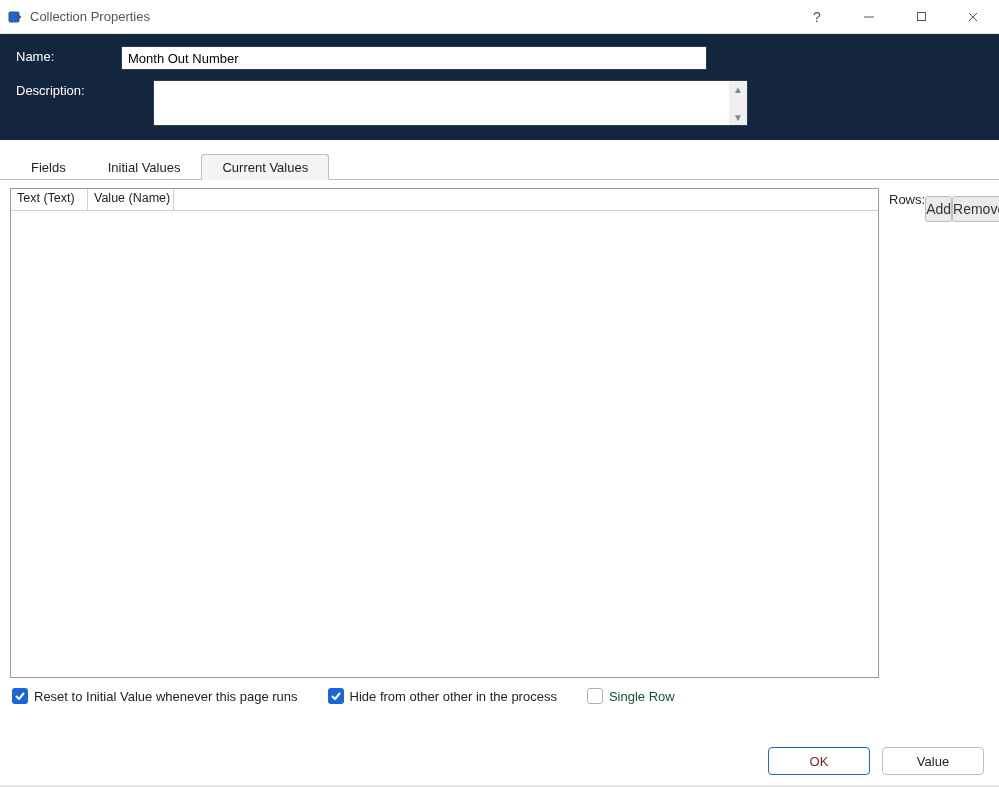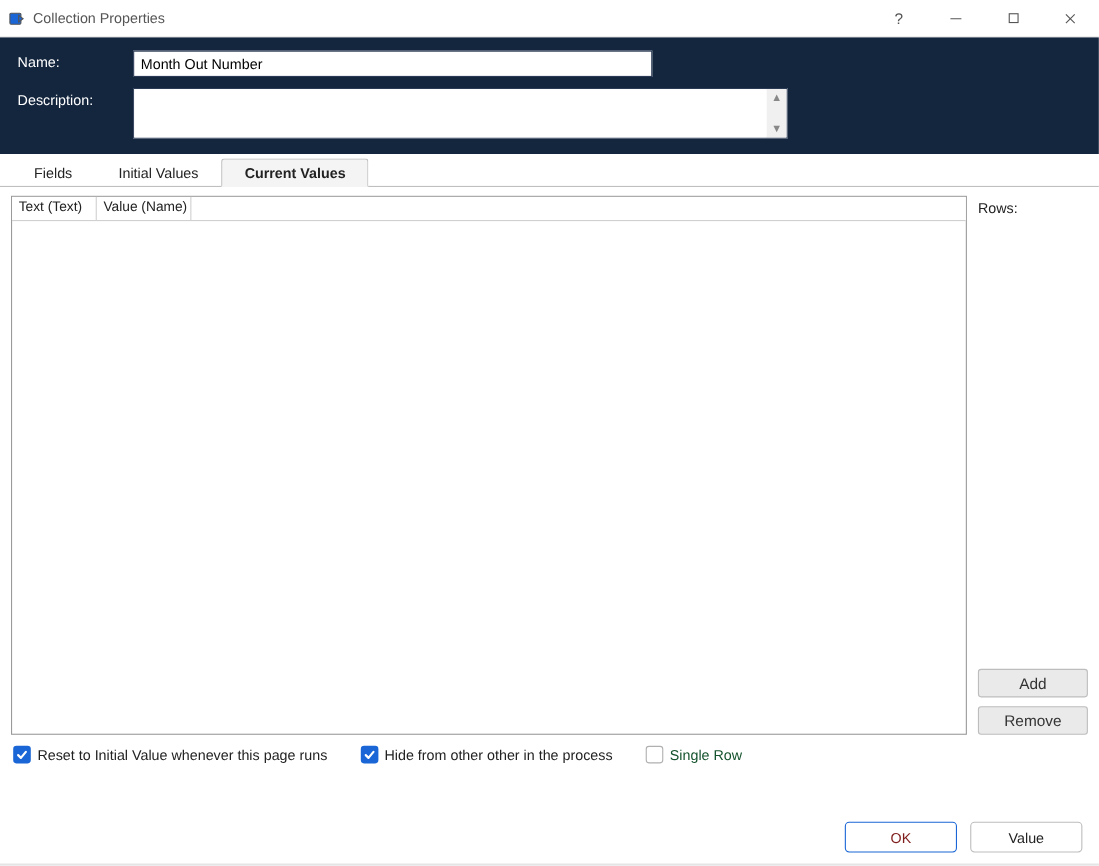--- a/index.html
+++ b/index.html
@@ -55,29 +55,29 @@
     
     .dark-header {
       background: #14263e;
       padding: 12px 16px 14px 16px;
     }
     .dark-header .row {
       display: flex;
       align-items: flex-start;
       margin-bottom: 10px;
     }
-    .dark-header .row:last-child { margin-bottom: 0; }
+    .dark-header .row:last-child { margin-bottom: 0; gap: 32px; }
     .dark-header label {
       color: #fff;
       font-size: 13px;
       width: 105px;
       padding-top: 3px;
     }
     .dark-header input[type=text] {
-      width: 472px;
+      width: 586px;
       height: 24px;
       font-size: 13px;
       padding: 2px 6px;
       border: 1px solid #2a3a54;
       background: #fff;
       outline: none;
     }
     .dark-header .desc-wrap {
       width: 595px;
       height: 46px;
@@ -109,39 +109,39 @@
       font-size: 10px;
       color: #888;
     }
 
     
     .tabstrip {
       display: flex;
       align-items: flex-end;
       padding-left: 10px;
       border-bottom: 1px solid #bfbfbf;
-      height: 30px;
+      height: 40px;
       background: #fff;
     }
     .tab {
       padding: 5px 20px 4px 20px;
       font-size: 13px;
       color: #222;
       border: 1px solid transparent;
       border-bottom: none;
       margin-right: 0px;
       position: relative;
       cursor: default;
     }
     .tab.active {
       background: #f4f4f4;
       border-color: #bfbfbf;
       border-bottom: 1px solid #f4f4f4;
       margin-bottom: -1px;
-      font-weight: 700;
+      font-weight: 400;
       border-radius: 3px 3px 0 0;
     }
 
     
     .content {
       display: flex;
       padding: 8px 10px 0 10px;
       gap: 10px;
     }
     .grid {
@@ -160,21 +160,21 @@
     .grid-header .col {
       font-size: 12.5px;
       padding: 2px 6px;
       border-right: 1px solid #d0d0d0;
       color: #222;
       white-space: nowrap;
     }
     .side {
       width: 100px;
       display: flex;
-      flex-direction: column;
+      flex-direction: row;
     }
     .side .rows-label {
       font-size: 13px;
       color: #222;
       margin-top: 4px;
       margin-bottom: auto;
     }
     .side .btn {
       height: 26px;
       margin-top: 8px;

